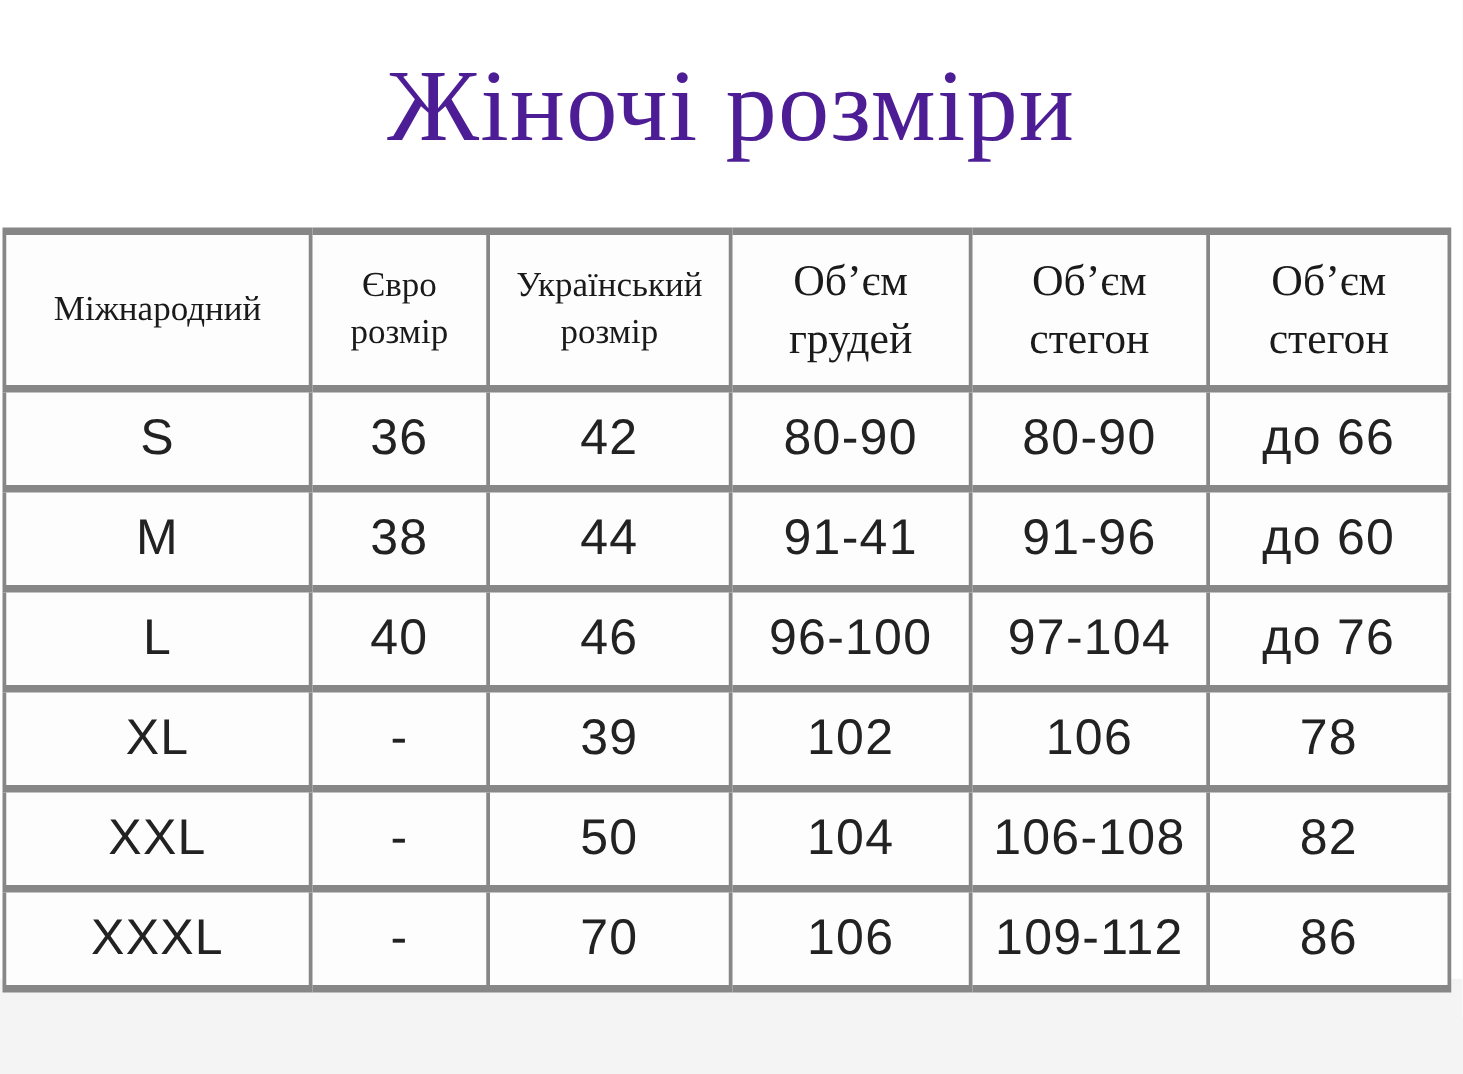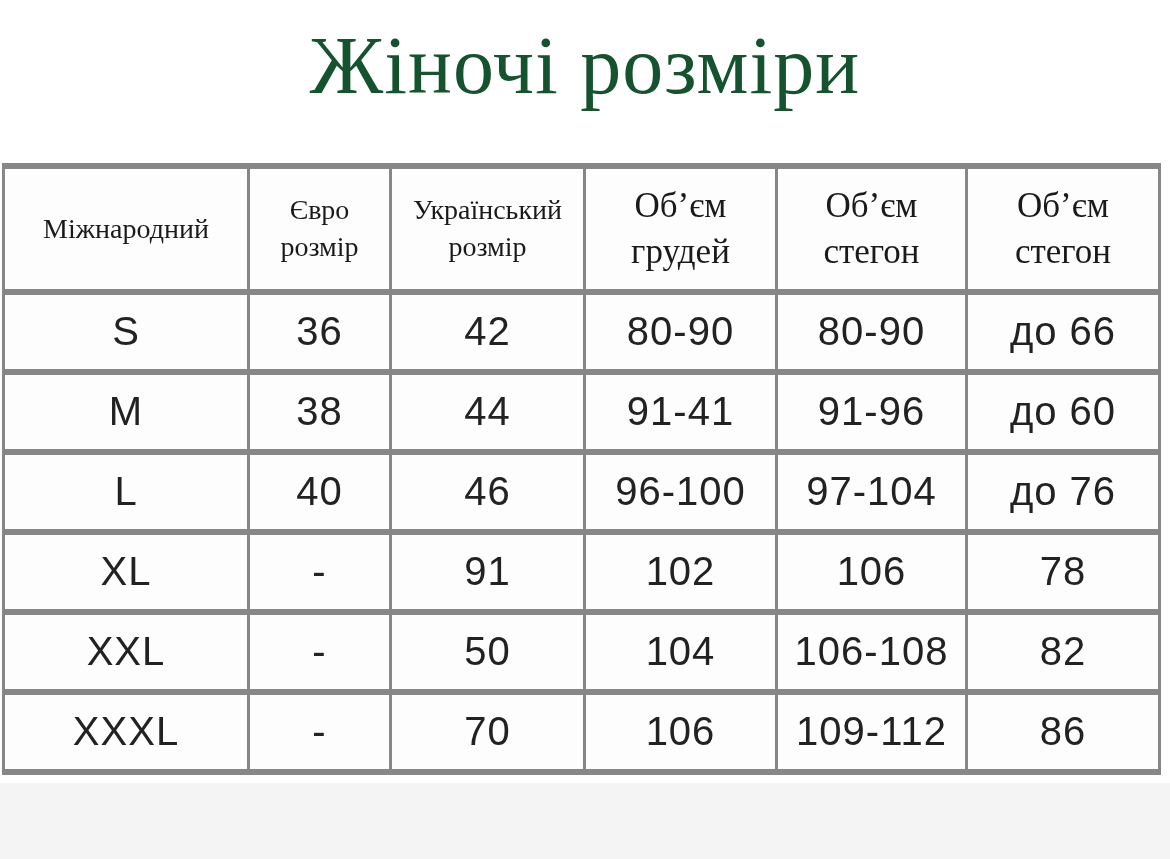--- a/index.html
+++ b/index.html
@@ -12,27 +12,27 @@
     color: #1a1a1a;
     overflow: hidden;
   }
   .top-white {
     width: 1170px;
     height: 783px;
     background: #ffffff;
   }
   .title {
     margin: 0;
-    padding-top: 20px;
+    padding-top: 39px;
     text-align: center;
     font-family: "Liberation Serif", serif;
     font-weight: normal;
     font-size: 82px;
     line-height: 1.12;
-    color: #14532d;
+    color: #4c1d95;
     letter-spacing: 1px;
   }
   table.size-table {
     border-collapse: collapse;
     table-layout: fixed;
     margin: 51px 0 0 2px;
     width: 1064px;
   }
   .size-table th, .size-table td {
     border-left: 3px solid #878787;
@@ -106,21 +106,21 @@
         <td>L</td>
         <td>40</td>
         <td>46</td>
         <td>96-100</td>
         <td>97-104</td>
         <td>до 76</td>
       </tr>
       <tr>
         <td>XL</td>
         <td>-</td>
-        <td>91</td>
+        <td>39</td>
         <td>102</td>
         <td>106</td>
         <td>78</td>
       </tr>
       <tr>
         <td>XXL</td>
         <td>-</td>
         <td>50</td>
         <td>104</td>
         <td>106-108</td>

